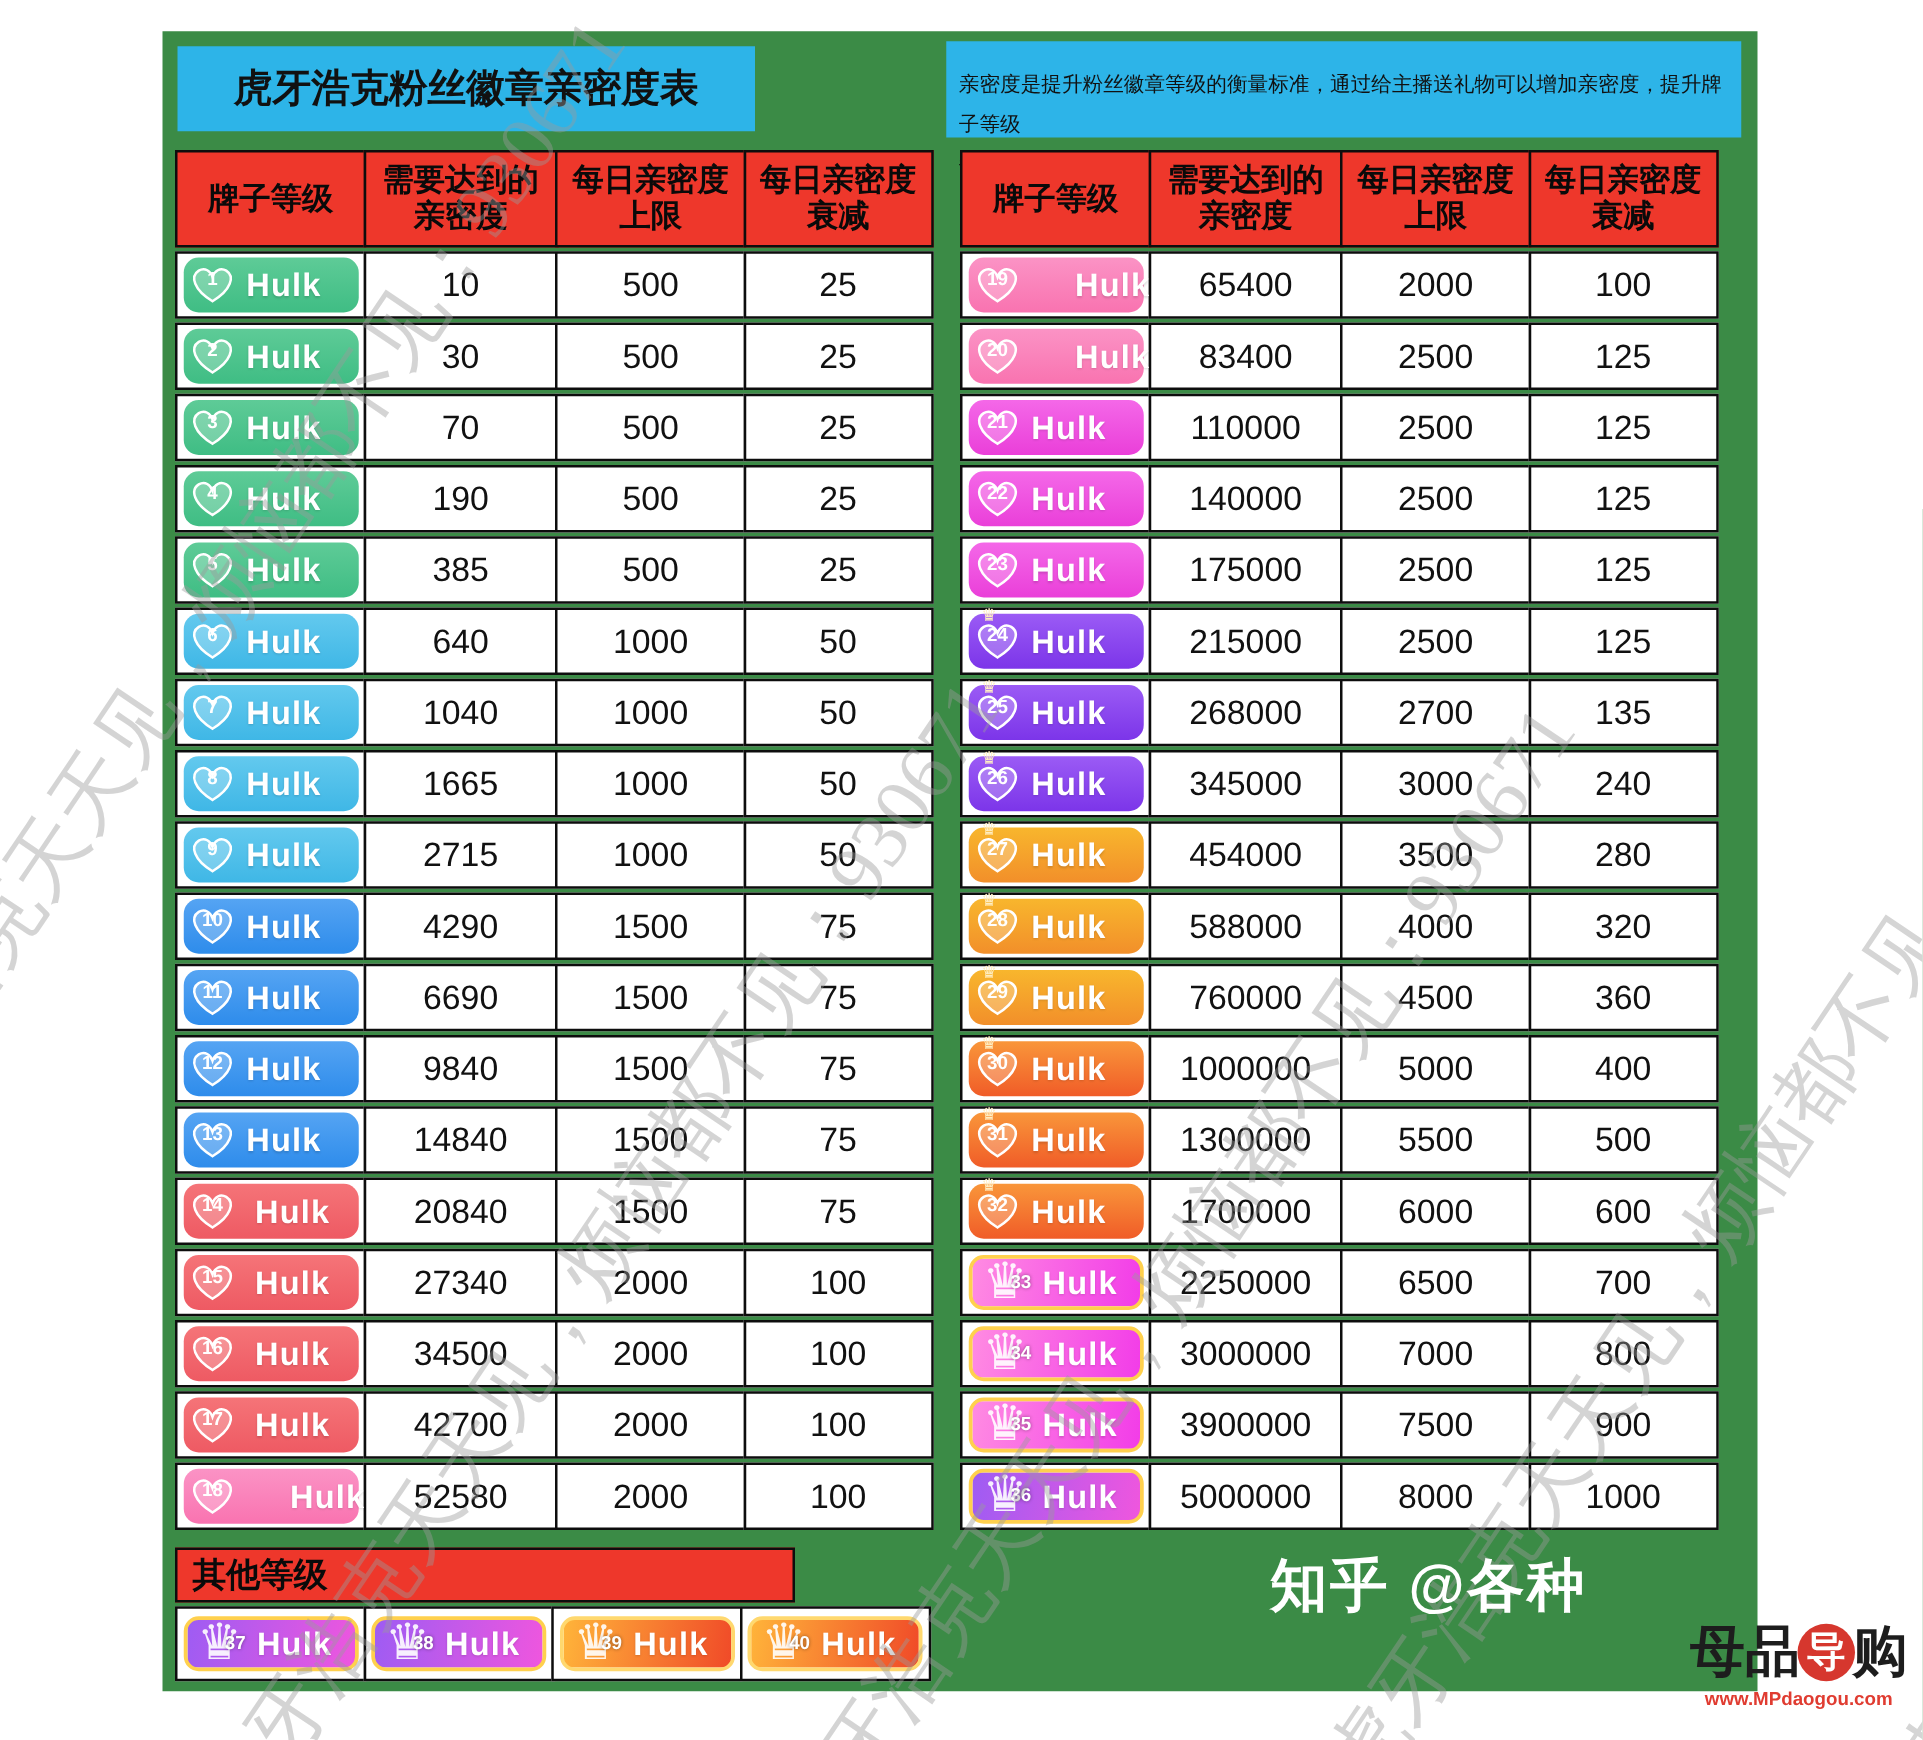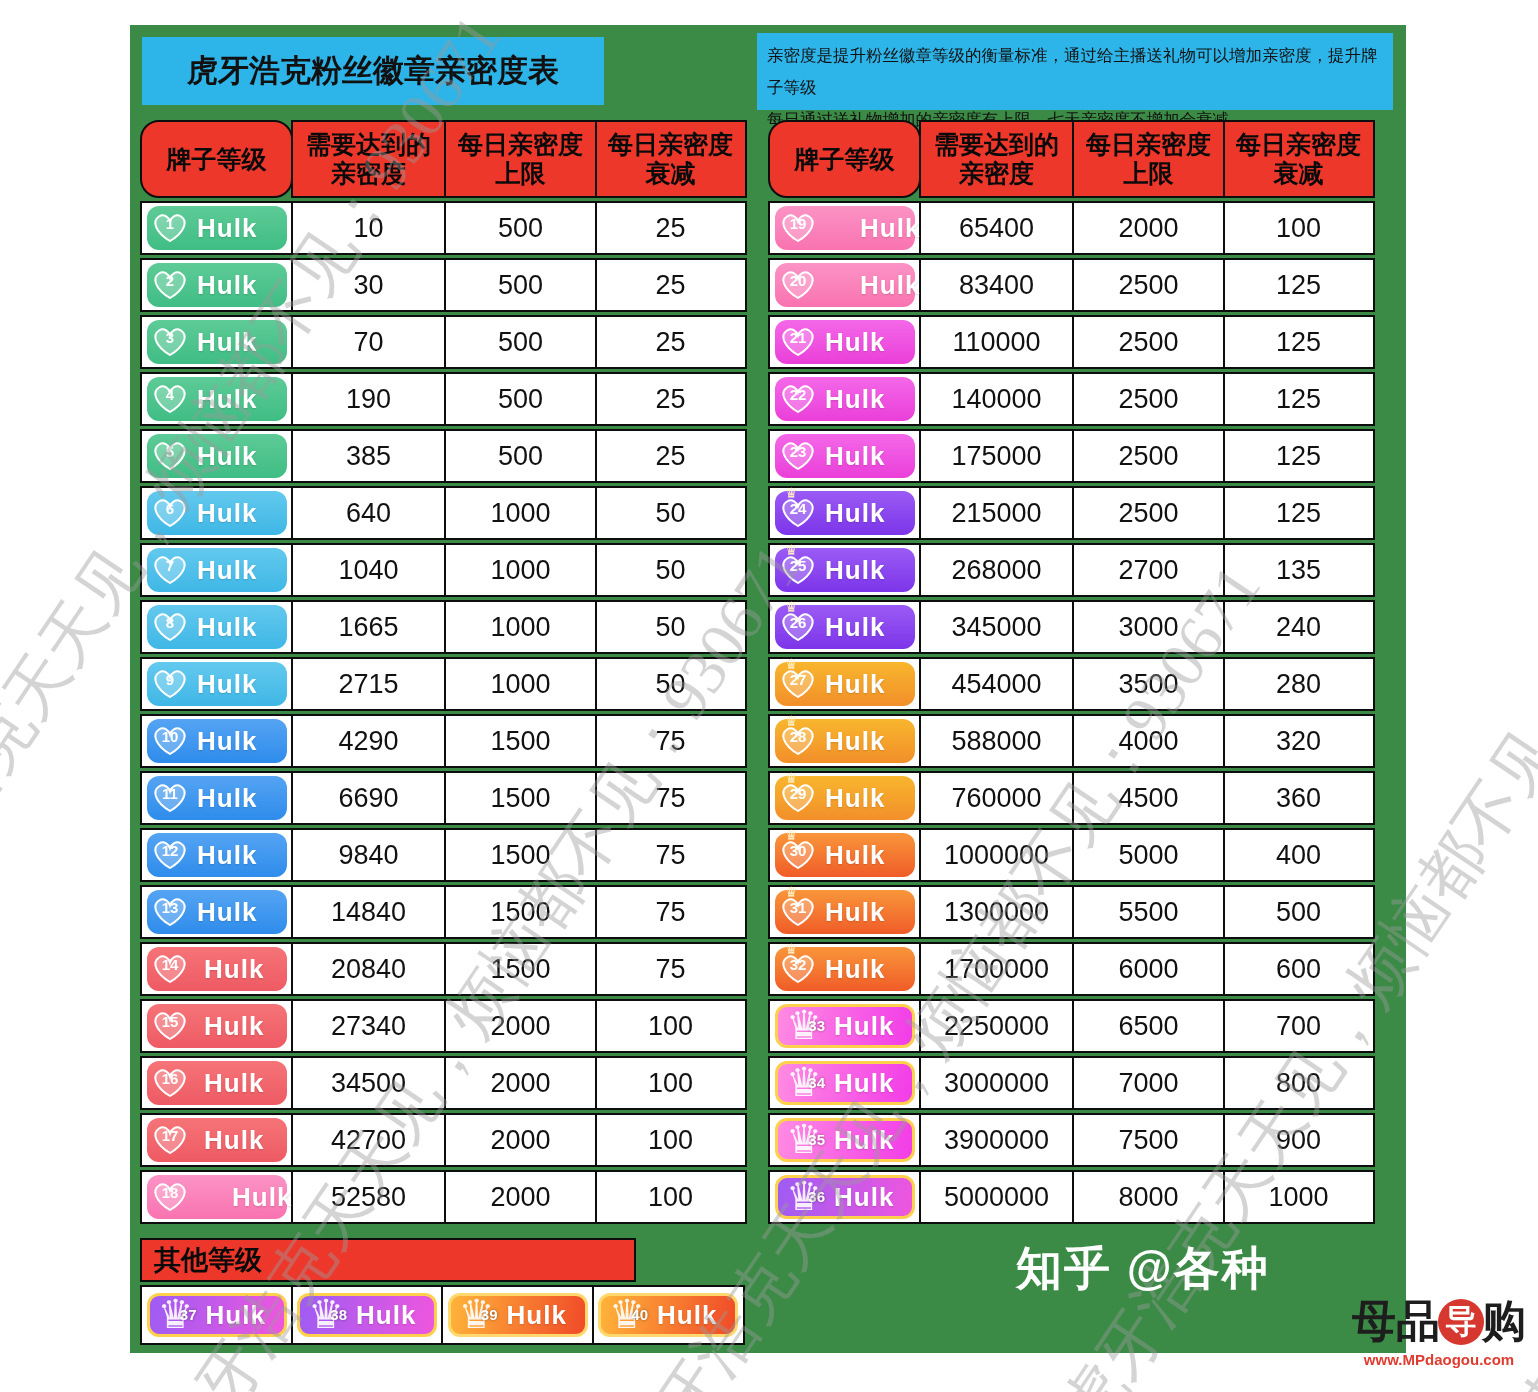--- a/index.html
+++ b/index.html
@@ -2,30 +2,30 @@
 <html><head>
 <meta charset="utf-8">
 <style>
   html,body{margin:0;padding:0;background:#ffffff;}
   .stage{position:relative;width:1538px;height:1392px;overflow:hidden;background:#ffffff;
          font-family:"Liberation Sans","DejaVu Sans",sans-serif;}
   .panel{position:absolute;left:130px;top:25px;width:1276px;height:1328px;background:#3b8b46;}
   .title-box{position:absolute;left:142px;top:37px;width:462px;height:68px;background:#2db4e8;
              display:flex;align-items:center;justify-content:center;font-size:31px;font-weight:bold;color:#111;}
   .note-box{position:absolute;left:757px;top:33px;width:636px;height:77px;background:#2db4e8;
-            color:#111;font-size:16.5px;line-height:1.95;padding:6px 10px;box-sizing:border-box;}
+            color:#111;font-size:16.5px;line-height:1.95;padding:19px 10px;box-sizing:border-box;}
   .tbl{position:absolute;top:120px;}
   .tbl .trow{display:flex;margin-bottom:3px;}
   .tbl .cell{background:#fff;border:2.5px solid #0d0d0d;box-sizing:border-box;height:54px;
              display:flex;align-items:center;justify-content:center;font-size:27px;color:#111;}
   .tbl .cell + .cell{margin-left:-2.5px;}
   .tbl .hrow .cell{background:#ee372b;height:78px;font-weight:bold;font-size:25px;line-height:1.15;
                    white-space:pre-line;text-align:center;color:#0a0a0a;}
   .c1{width:153px;justify-content:flex-start !important;padding-left:5px;}
-  .hrow .c1{justify-content:center !important;padding-left:0;border-radius:19px;}
+  .hrow .c1{justify-content:center !important;padding-left:0;}
   .c2{width:156px;} .c3{width:153px;} .c4{width:152px;}
   
   .badge{display:flex;align-items:center;gap:9px;height:44px;width:140px;border-radius:12px;
          box-sizing:border-box;padding-left:5px;position:relative;}
   .hulk{color:#fff;font-size:26px;font-weight:bold;letter-spacing:1px;text-shadow:0 1px 2px rgba(0,0,0,.15);}
   .heart{position:relative;width:36px;height:34px;flex:0 0 auto;}
   .heart svg{position:absolute;left:0;top:0;}
   .heart .lv{position:absolute;left:0;top:4px;width:36px;text-align:center;color:#fff;
              font-size:15px;font-weight:bold;}
   .mini-crown{position:absolute;top:-11px;left:5px;font-size:14px;color:#ffeec2;

